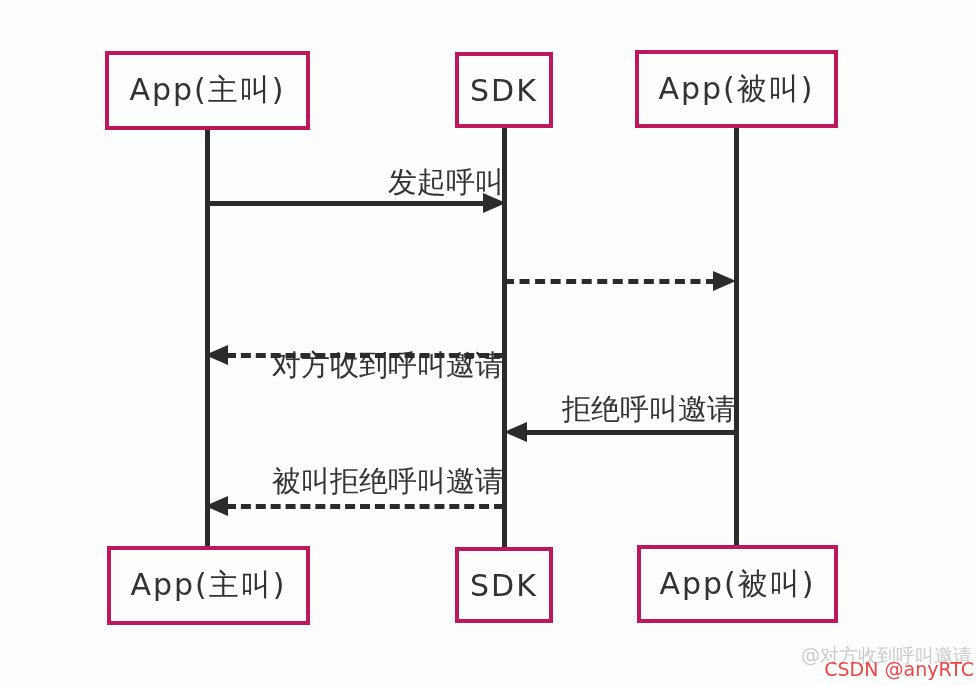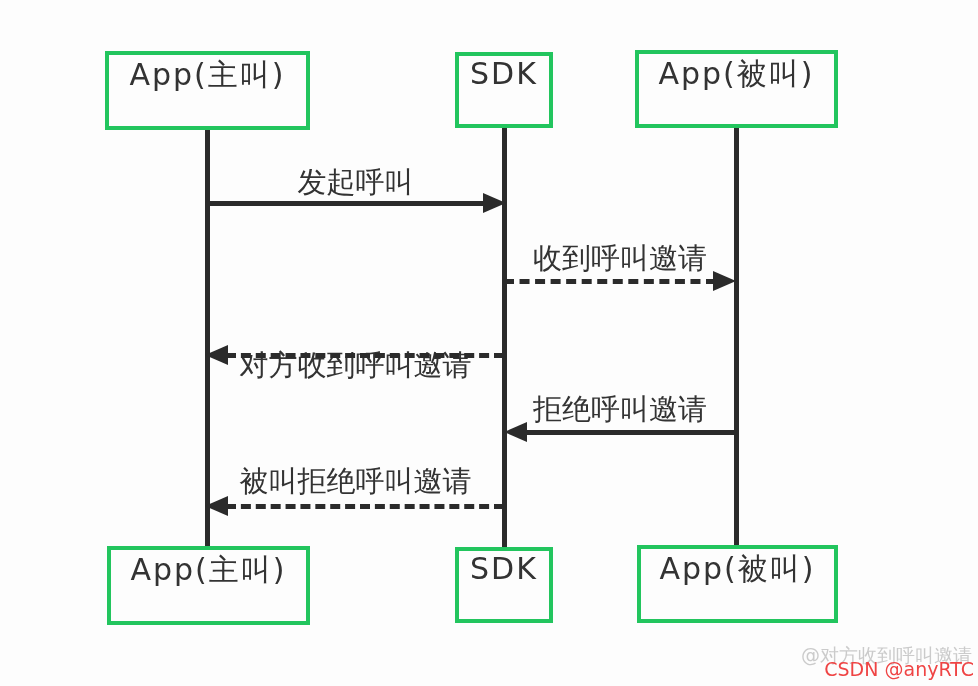--- a/index.html
+++ b/index.html
@@ -7,41 +7,42 @@
     position: relative;
     width: 978px;
     height: 686px;
     background: #fdfdfd;
     font-family: "DejaVu Sans", "Liberation Sans", sans-serif;
     overflow: hidden;
   }
   .actor-box {
     position: absolute;
     box-sizing: border-box;
-    border: 4px solid #22c55e;
+    border: 4px solid #be185d;
     background: #fdfdfd;
     display: flex;
+    align-items: center;
     justify-content: center;
     font-size: 30px;
     letter-spacing: 2px;
     color: #333333;
     white-space: nowrap;
     z-index: 2;
   }
   .lifeline {
     position: absolute;
     width: 5px;
     background: #2b2b2b;
     top: 128px;
     height: 419px;
     z-index: 1;
   }
   .msg-label {
     position: absolute;
-    text-align: center;
+    text-align: right;
     font-size: 29px;
     color: #333333;
     white-space: nowrap;
     line-height: 36px;
     height: 36px;
     z-index: 3;
   }
   .msg-line {
     position: absolute;
     height: 0;
@@ -84,21 +85,20 @@
   </div>
 
   <div class="lifeline" style="left:205px;"></div>
   <div class="lifeline" style="left:502px;"></div>
   <div class="lifeline" style="left:734px;"></div>
 
   <div class="msg-label" style="left:207px; top:164px; width:297px;">发起呼叫</div>
   <div class="msg-line solid" style="left:207px; top:201px; width:279px;"></div>
   <div class="arrowhead right" style="left:483px; top:193px;"></div>
 
-  <div class="msg-label" style="left:504px; top:240px; width:232px;">收到呼叫邀请</div>
   <div class="msg-line dashed" style="left:504px; top:279px; width:212px;"></div>
   <div class="arrowhead right" style="left:713px; top:271px;"></div>
 
   <div class="msg-label" style="left:207px; top:315px; width:297px;margin-top:32px;">对方收到呼叫邀请</div>
   <div class="msg-line dashed" style="left:226px; top:353px; width:278px;"></div>
   <div class="arrowhead left" style="left:205px; top:345px;"></div>
 
   <div class="msg-label" style="left:504px; top:391px; width:232px;">拒绝呼叫邀请</div>
   <div class="msg-line solid" style="left:524px; top:430px; width:212px;"></div>
   <div class="arrowhead left" style="left:504px; top:422px;"></div>

